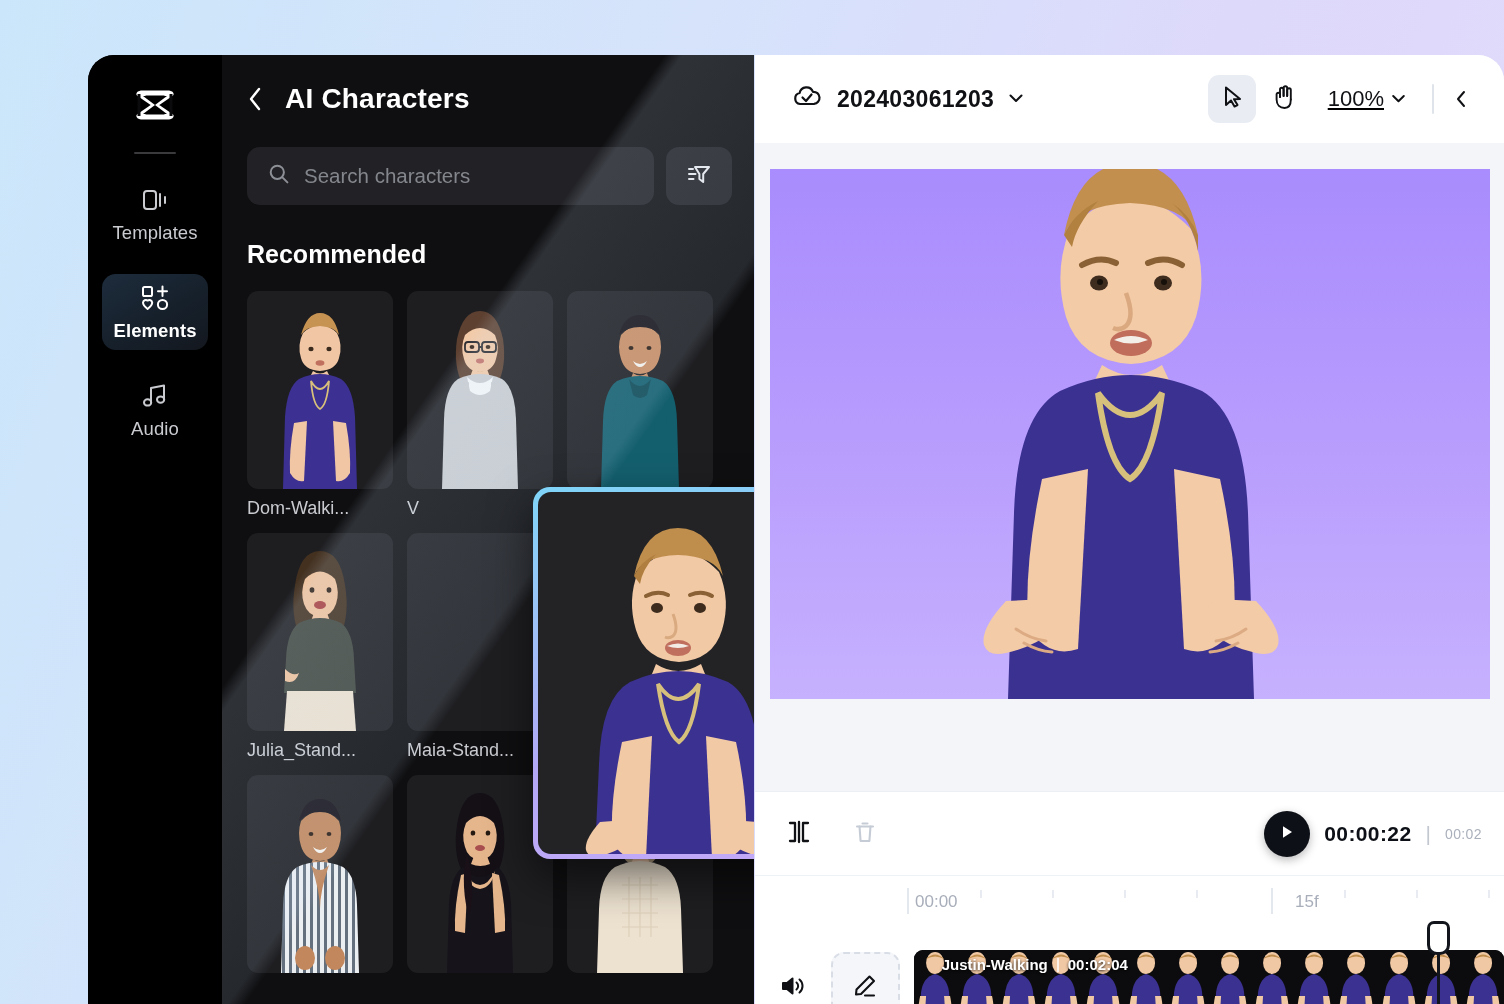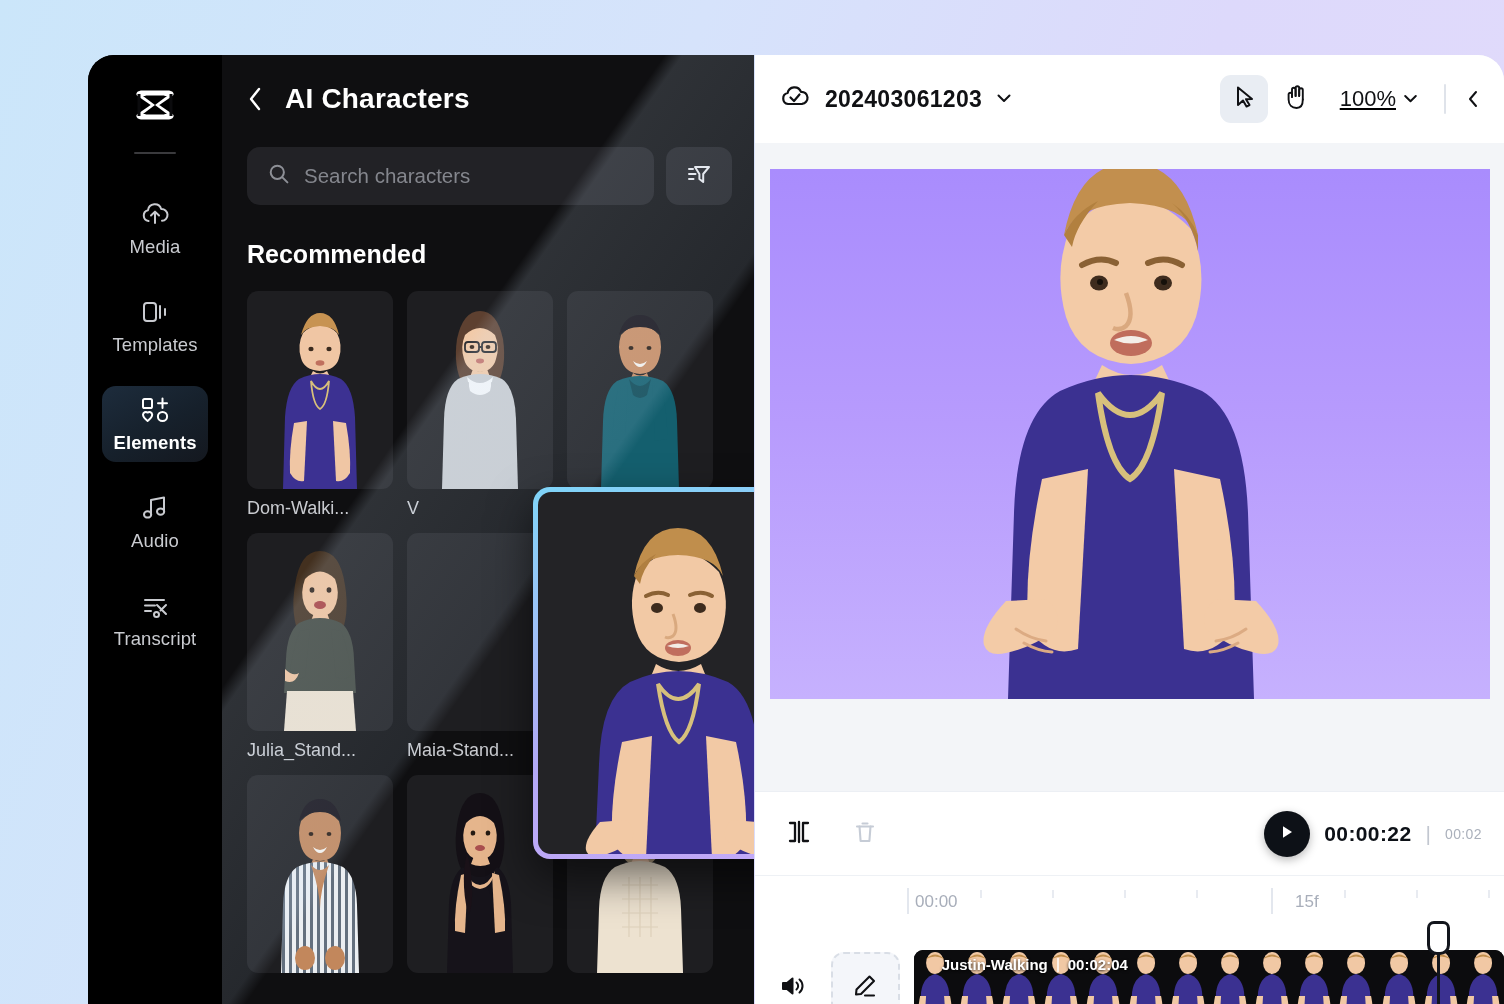--- a/index.html
+++ b/index.html
@@ -130,21 +130,21 @@
   
   #editor {
     position: absolute; left: 755px; top: 55px;
     width: 749px; height: 949px;
     border-radius: 0 26px 0 0;
     overflow: hidden;
     background: #f3f5f8;
   }
   #topbar {
     height: 88px; background: #ffffff;
-    display: flex; align-items: center; padding: 0 24px;
+    display: flex; align-items: center; padding: 0 36px;
   }
   #project-group { display: flex; align-items: center; gap: 14px; cursor: pointer; }
   #project-name {
     font-size: 23px; font-weight: 700; color: #101114; letter-spacing: .3px;
   }
   #topbar-right {
     margin-left: auto; display: flex; align-items: center; gap: 4px; text-decoration: underline;
   }
   .tool-btn {
     width: 48px; height: 48px; border-radius: 11px;
@@ -267,29 +267,20 @@
         <path d="M8 8 L40 30 M8 30 L40 8" stroke="#fff" stroke-width="5" stroke-linecap="round"></path>
         <path d="M10 7 L38 7 M10 31 L38 31" stroke="#fff" stroke-width="5" stroke-linecap="round"></path>
         <path d="M8 8 L8 30 M40 8 L40 30" stroke="#0b0b0d" stroke-width="3"></path>
         <path d="M12 10 L36 10 L24 19 Z" fill="#000"></path>
         <path d="M12 28 L36 28 L24 19 Z" fill="#000"></path>
       </svg>
     </div>
 
     <div id="rail-divider"></div>
 
-    <div class="rail-item" id="rail-spacer-media">
-      <span class="ri-icon">
-        <svg width="30" height="26" viewBox="0 0 30 26" fill="none" stroke-width="2" stroke-linecap="round" stroke-linejoin="round">
-          <path d="M8.5 20 A5.5 5.5 0 0 1 8 9.2 A6.8 6.8 0 0 1 21.2 8 A5.2 5.2 0 0 1 22 19.8"></path>
-          <path d="M15 22 L15 11 M11 14.5 L15 10.6 L19 14.5"></path>
-        </svg>
-      </span>
-      <span class="ri-label">Media</span>
-    </div>
 
     <div class="rail-item">
       <span class="ri-icon">
         <svg width="30" height="28" viewBox="0 0 30 28" fill="none" stroke-width="2" stroke-linecap="round" stroke-linejoin="round">
           <rect x="4" y="5" width="12" height="18" rx="3"></rect>
           <path d="M20 8 L20 20 M25 11 L25 17"></path>
         </svg>
       </span>
       <span class="ri-label">Templates</span>
     </div>
@@ -312,30 +303,20 @@
           <path d="M11 20 L11 6 L24 3.5 L24 17"></path>
           <ellipse cx="7.6" cy="20.4" rx="3.6" ry="3.2"></ellipse>
           <ellipse cx="20.6" cy="17.6" rx="3.6" ry="3.2"></ellipse>
         </svg>
       </span>
       <span class="ri-label">Audio</span>
     </div>
 
 
 
-    <div class="rail-item">
-      <span class="ri-icon">
-        <svg width="30" height="26" viewBox="0 0 30 26" fill="none" stroke-width="2" stroke-linecap="round" stroke-linejoin="round">
-          <path d="M5 7 L24 7 M5 12.5 L15 12.5 M5 18 L11 18"></path>
-          <path d="M17 12 L26 21 M26 12 L20.5 17.5"></path>
-          <circle cx="16.5" cy="21.5" r="2.5"></circle>
-        </svg>
-      </span>
-      <span class="ri-label">Transcript</span>
-    </div>
   </div>
 
   <div id="panel-content">
 
     <div id="panel-header">
       <span id="back-chevron">
         <svg width="16" height="26" viewBox="0 0 16 26" fill="none" stroke="#fff" stroke-width="2.4" stroke-linecap="round" stroke-linejoin="round">
           <path d="M12 3 L4 13 L12 23"></path>
         </svg>
       </span>

